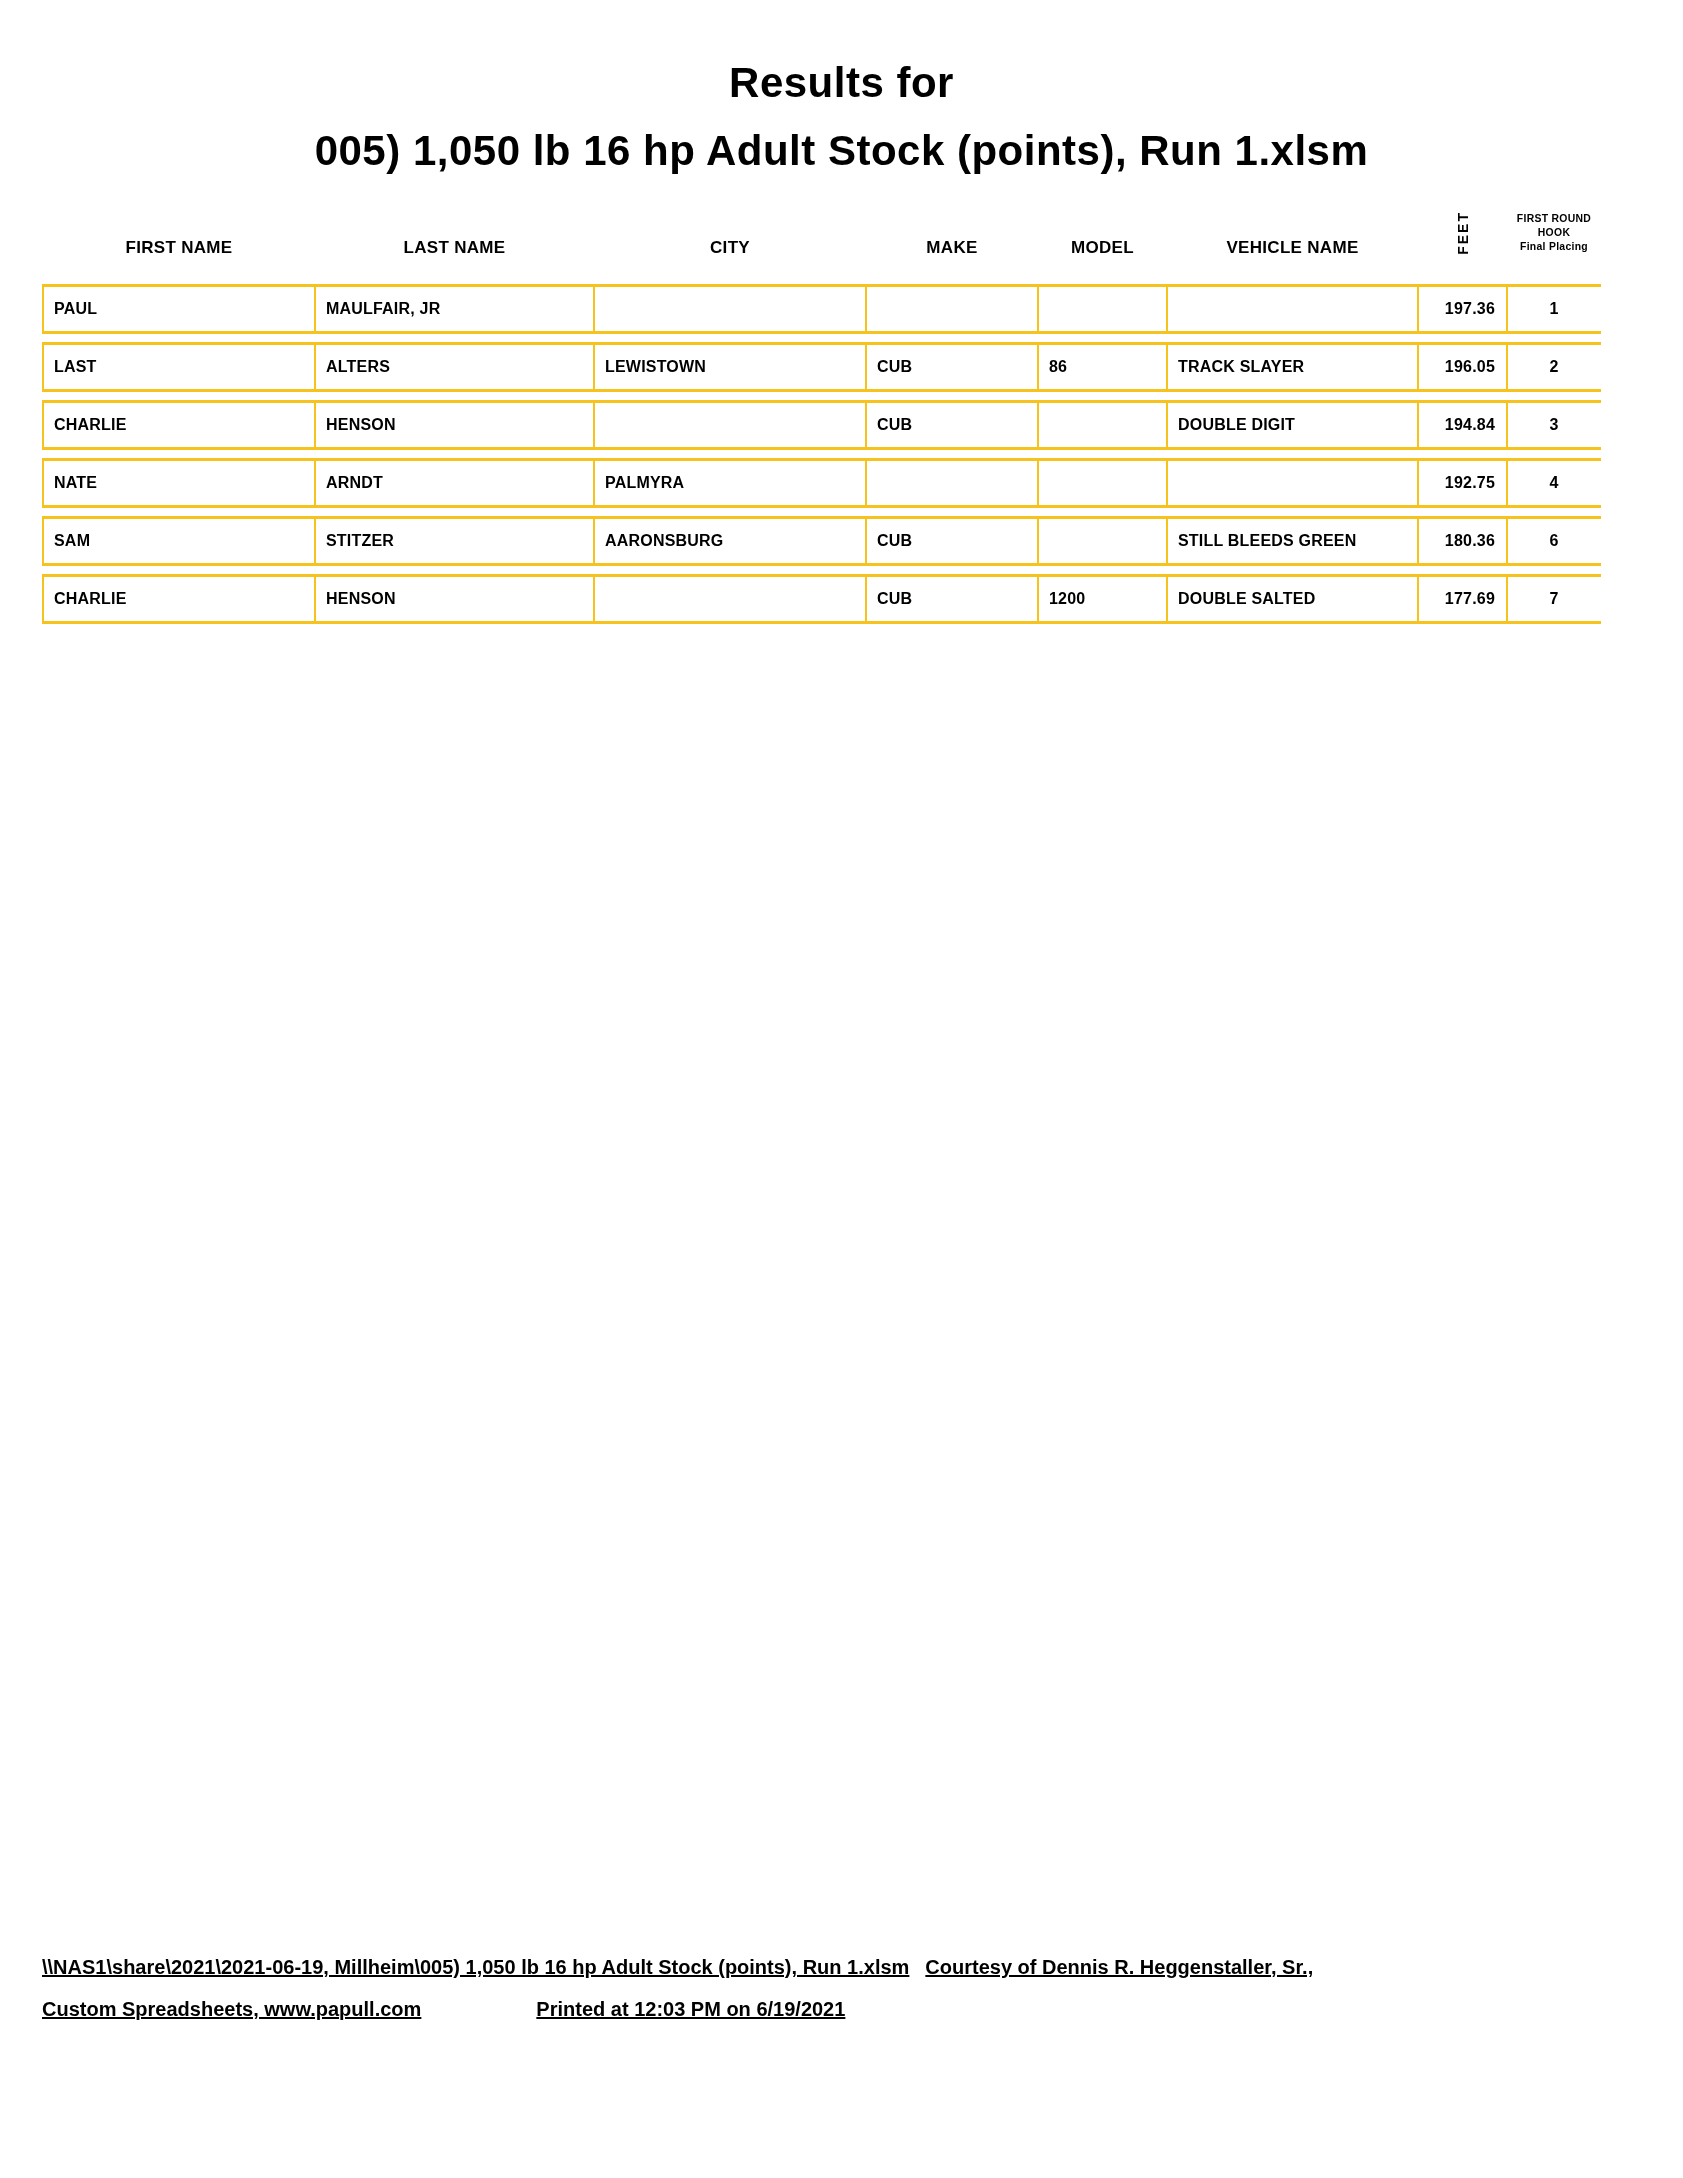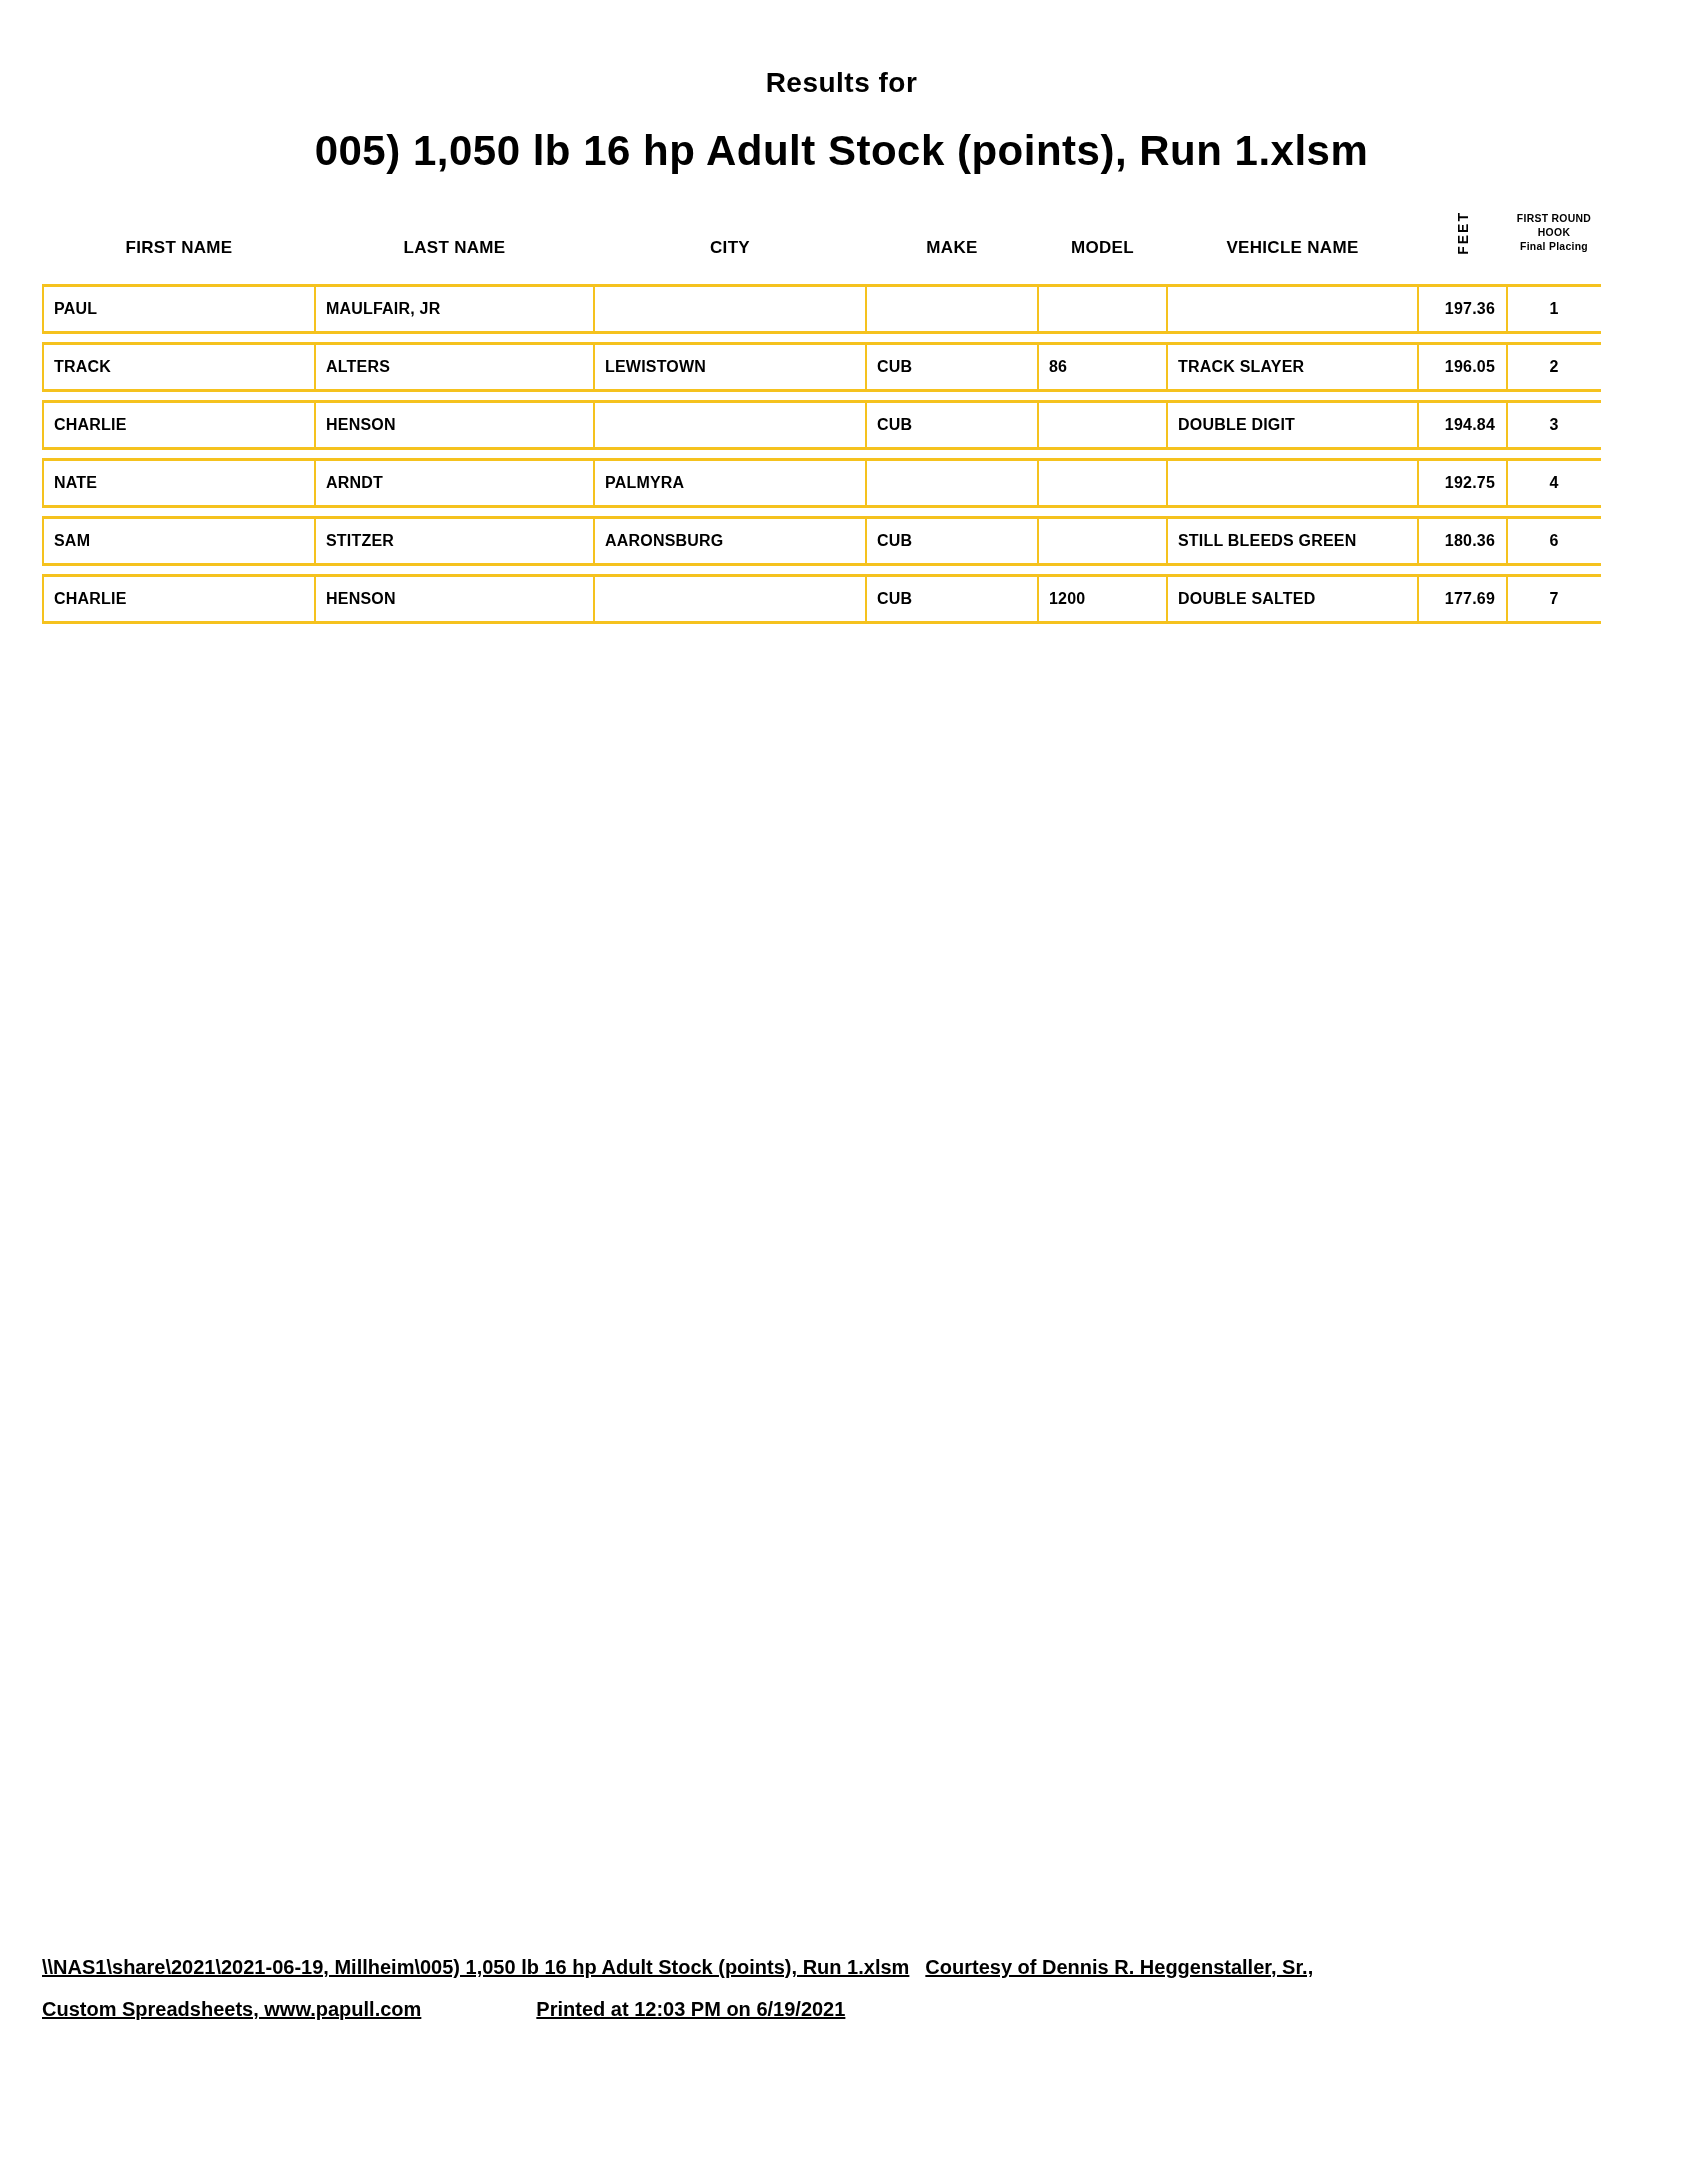--- a/index.html
+++ b/index.html
@@ -10,21 +10,21 @@
     width: 1683px;
     height: 2178px;
     font-family: "Liberation Sans", sans-serif;
     font-weight: bold;
     color: var(--ink);
     overflow: hidden;
   }
 
   
   .titles { position: absolute; top: 59px; left: 0; width: 1683px; text-align: center; }
-  .title-line1 { font-size: 28px; line-height: 48px; letter-spacing: 0.5px; text-align: center; }
+  .title-line1 { font-size: 42px; line-height: 48px; letter-spacing: 0.5px; text-align: center; }
   .title-line2 { font-size: 42px; line-height: 48px; margin-top: 20px; letter-spacing: 0.5px; }
 
   
   .results-table { position: absolute; left: 42px; top: 196px; width: 1559px; }
 
   .header-row { display: flex; height: 74px; padding-left: 2px; }
   .hcell {
     box-sizing: border-box;
     display: flex; justify-content: center; align-items: flex-end;
     padding-bottom: 12px;
@@ -125,21 +125,21 @@
         <div class="cell c0 first">PAUL</div>
         <div class="cell c1">MAULFAIR, JR</div>
         <div class="cell c2"></div>
         <div class="cell c3"></div>
         <div class="cell c4"></div>
         <div class="cell c5"></div>
         <div class="cell c6 align-right">197.36</div>
         <div class="cell c7 align-center">1</div>
       </div>
       <div class="trow">
-        <div class="cell c0 first">TRACK</div>
+        <div class="cell c0 first">LAST</div>
         <div class="cell c1">ALTERS</div>
         <div class="cell c2">LEWISTOWN</div>
         <div class="cell c3">CUB</div>
         <div class="cell c4">86</div>
         <div class="cell c5">TRACK SLAYER</div>
         <div class="cell c6 align-right">196.05</div>
         <div class="cell c7 align-center">2</div>
       </div>
       <div class="trow">
         <div class="cell c0 first">CHARLIE</div>

